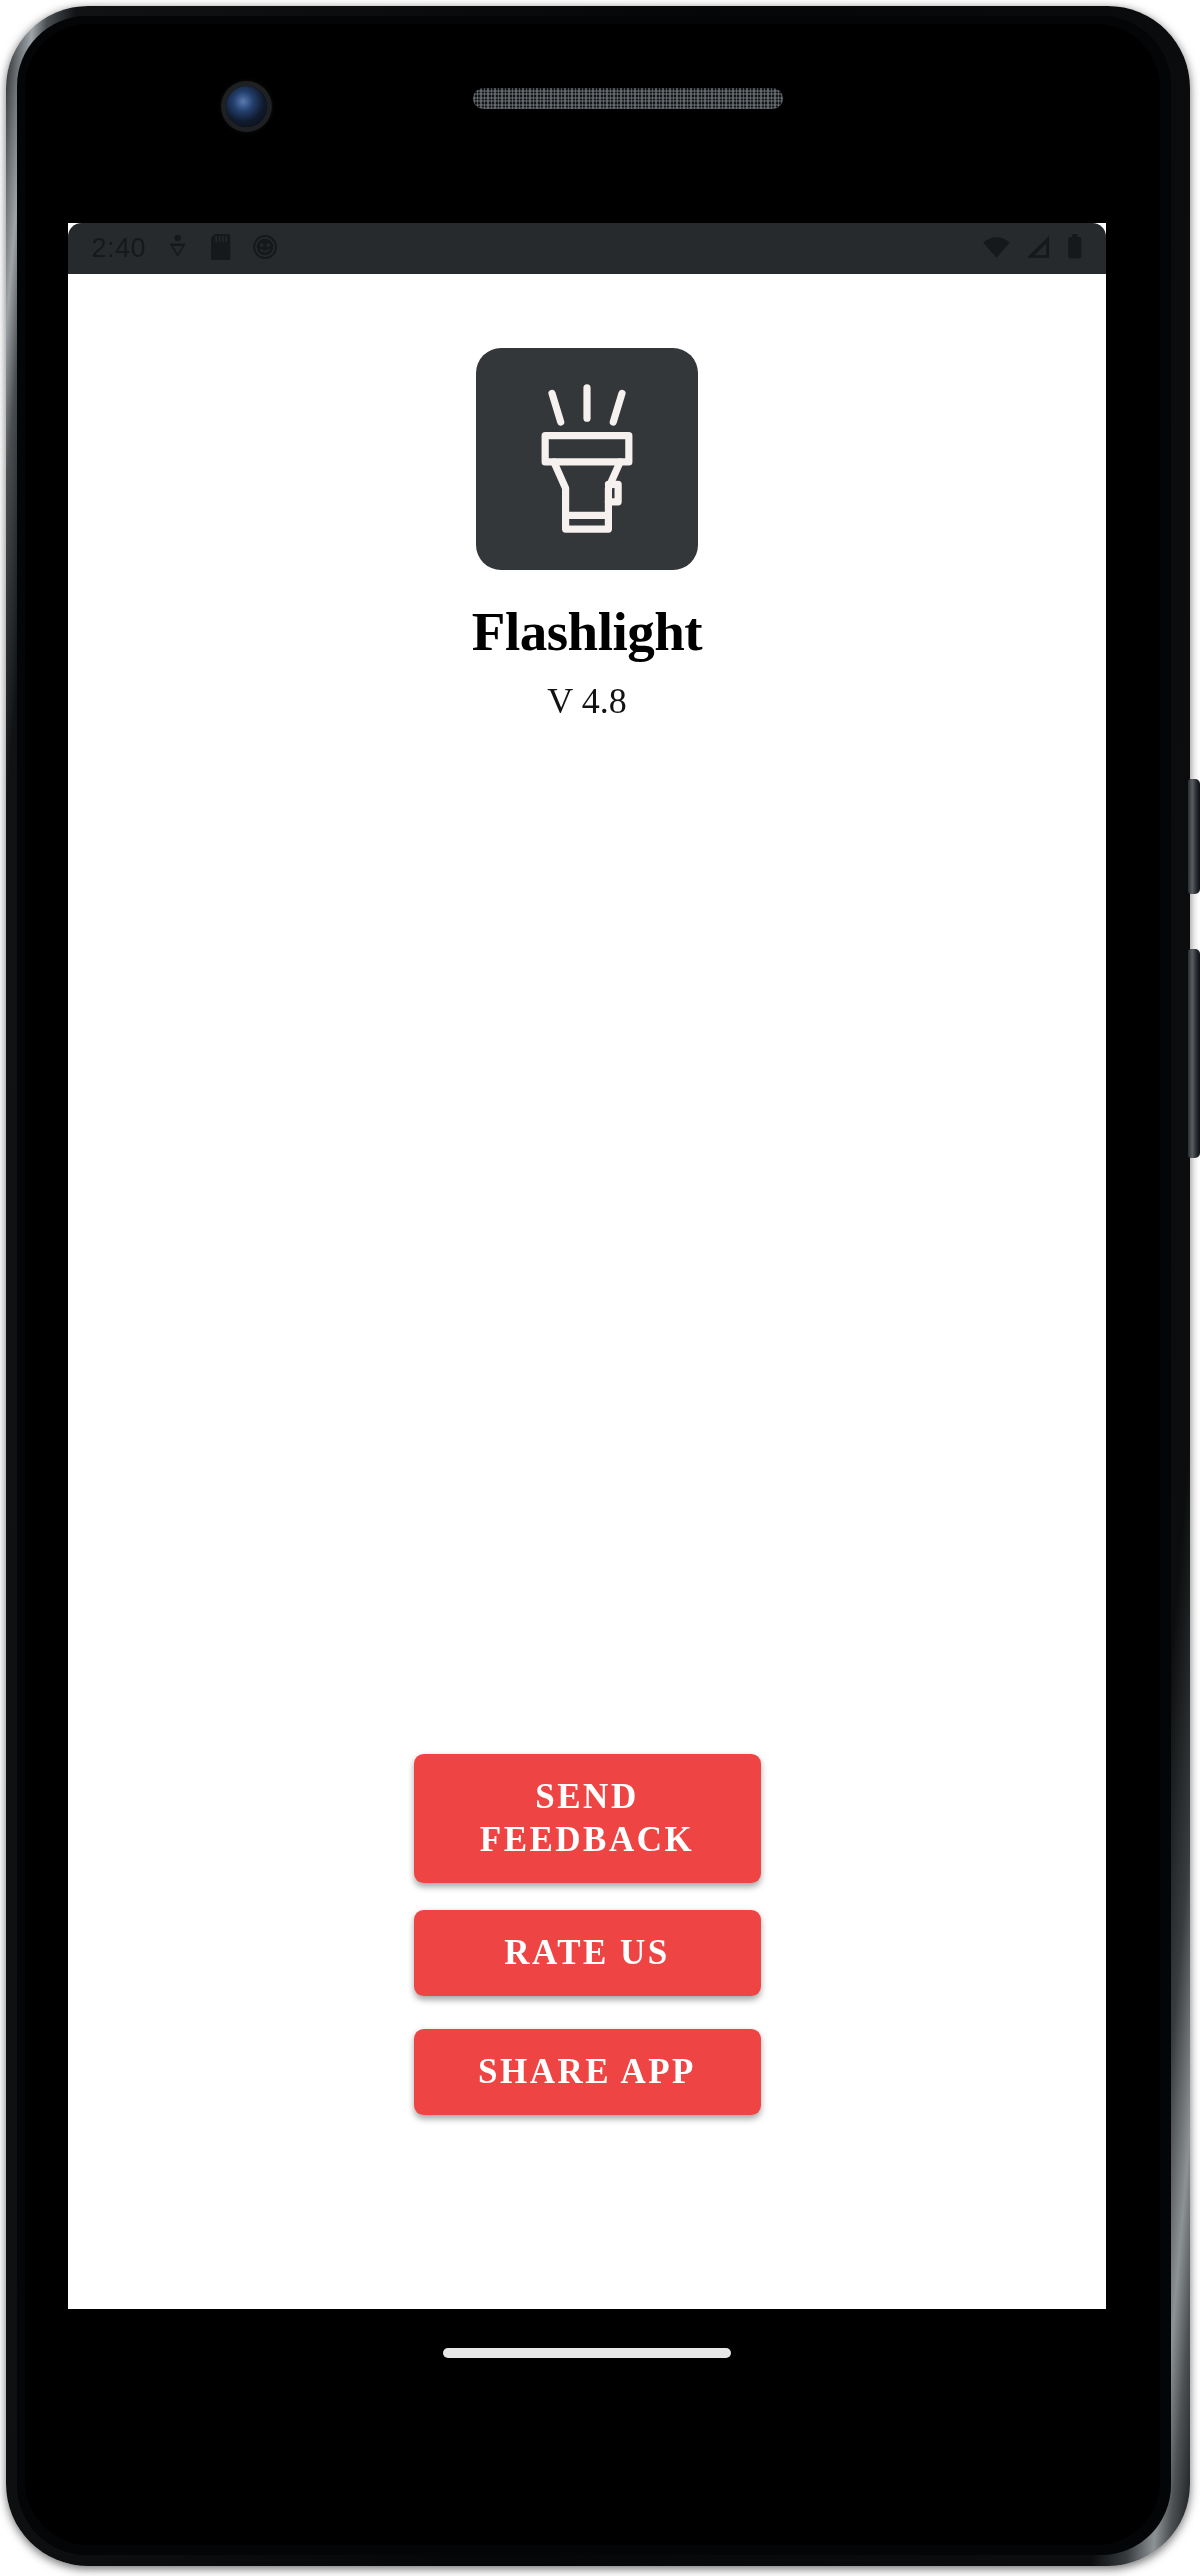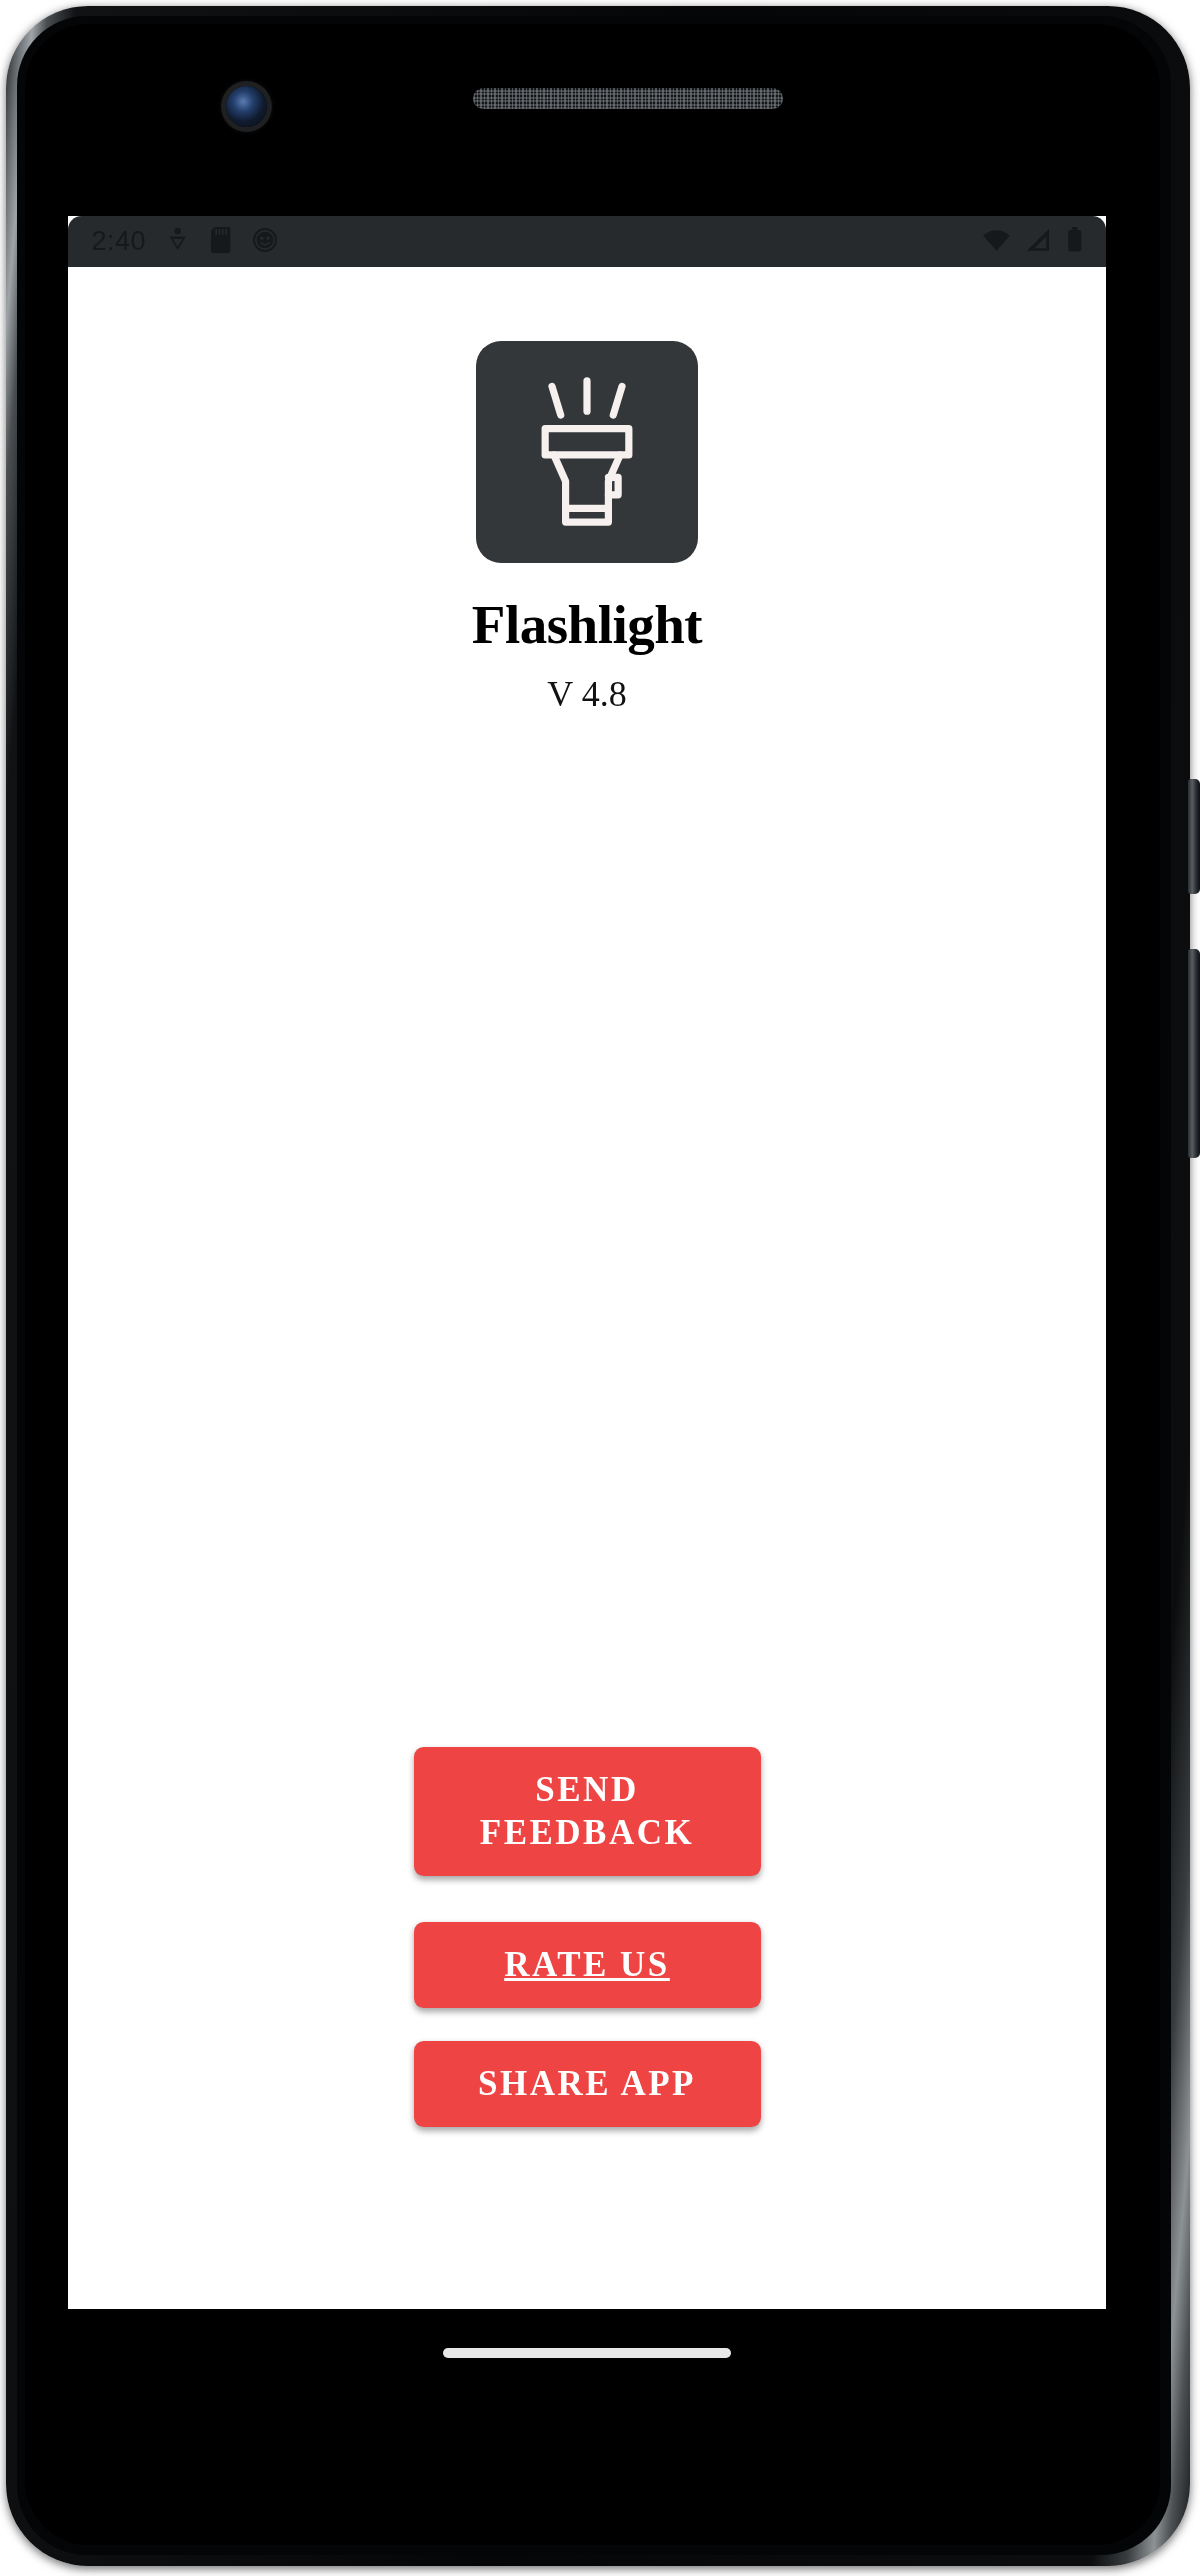--- a/index.html
+++ b/index.html
@@ -106,21 +106,21 @@
     background:
       repeating-linear-gradient(90deg, rgba(130,135,140,0.55) 0 1.6px, rgba(0,0,0,0) 1.6px 3.5px),
       repeating-linear-gradient(0deg, rgba(120,125,130,0.45) 0 1.6px, rgba(0,0,0,0) 1.6px 3.5px),
       #121416;
   }
 
   
   #screen {
     position: absolute;
     left: 68px;
-    top: 216px;
+    top: 223px;
     width: 1038px;
     height: 2093px;
     background: #ffffff;
     overflow: hidden;
   }
 
   
   #status-bar {
     position: absolute;
     left: 0;
@@ -219,21 +219,21 @@
     letter-spacing: 2.5px;
     line-height: 1.23;
     text-align: center;
     padding: 21.4px 9.7px;
     box-sizing: border-box;
     box-shadow: 0 3.9px 6.8px rgba(0,0,0,0.34);
     cursor: pointer;
     white-space: pre-line;
   }
   #send-feedback-button { }
-  #rate-us-button { margin-top: 46px; text-decoration: underline; }
+  #rate-us-button { margin-top: 27px; }
   #share-app-button { margin-top: 33px; }
 
   
   #nav-bar {
     position: absolute;
     left: 68px;
     top: 2309px;
     width: 1038px;
     height: 88px;
     background: #000000;

